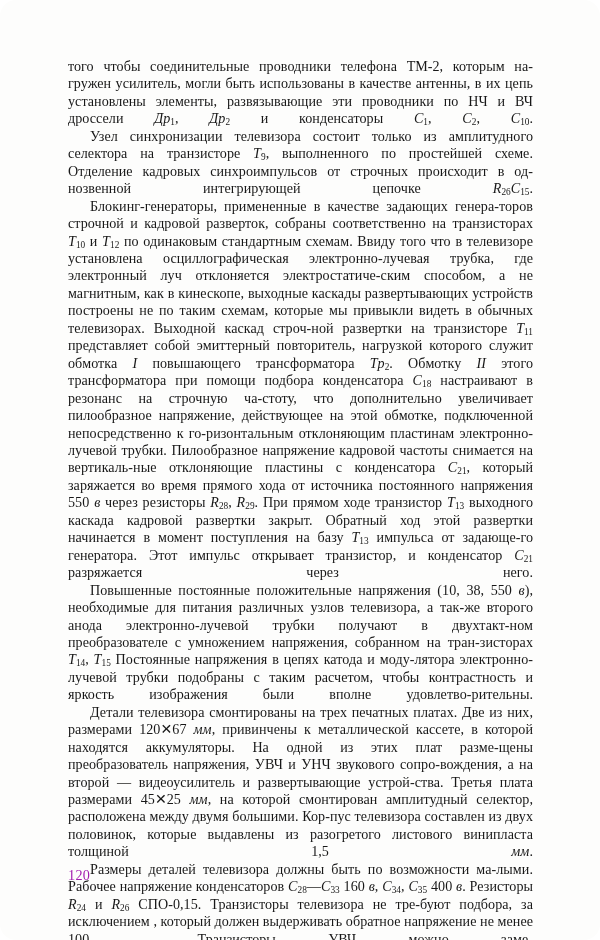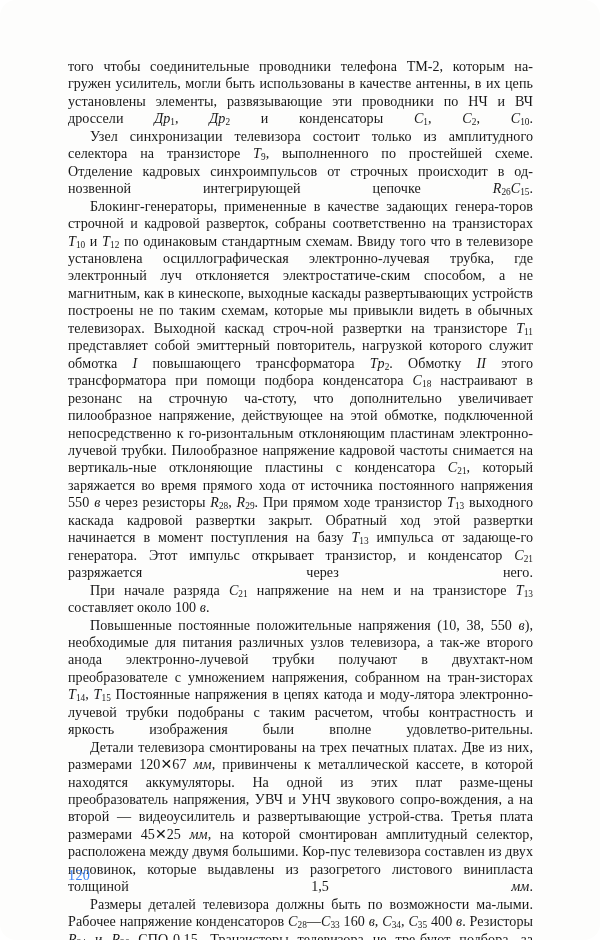--- a/index.html
+++ b/index.html
@@ -55,41 +55,40 @@
     line-height: 0;
     vertical-align: -0.24em;
     letter-spacing: 0;
   }
   .page-number {
     position: absolute;
     left: 68px;
     top: 867px;
     font-size: 14.2px;
     line-height: 17px;
-    color: #3b82f6;
+    color: #a21caf;
     letter-spacing: 0.3px;
   }
   .mul {
     font-family: "Liberation Serif", serif;
   }
 </style>
 </head>
 <body>
 
 <div class="page">
 
   <div class="text-block">
 
     <p class="para first flush-all">того чтобы соединительные проводники телефона ТМ-2, которым на-гружен усилитель, могли быть использованы в качестве антенны, в их цепь установлены элементы, развязывающие эти проводники по НЧ и ВЧ дроссели <i>Др</i><sub>1</sub>, <i>Др</i><sub>2</sub> и конденсаторы <i>C</i><sub>1</sub>, <i>C</i><sub>2</sub>, <i>C</i><sub>10</sub>.</p>
 
     <p class="para flush-all">Узел синхронизации телевизора состоит только из амплитудного селектора на транзисторе <i>T</i><sub>9</sub>, выполненного по простейшей схеме. Отделение кадровых синхроимпульсов от строчных происходит в од-нозвенной интегрирующей цепочке <i>R</i><sub>26</sub><i>C</i><sub>15</sub>.</p>
 
     <p class="para flush-all">Блокинг-генераторы, примененные в качестве задающих генера-торов строчной и кадровой разверток, собраны соответственно на транзисторах <i>T</i><sub>10</sub> и <i>T</i><sub>12</sub> по одинаковым стандартным схемам. Ввиду того что в телевизоре установлена осциллографическая электронно-лучевая трубка, где электронный луч отклоняется электростатиче-ским способом, а не магнитным, как в кинескопе, выходные каскады развертывающих устройств построены не по таким схемам, которые мы привыкли видеть в обычных телевизорах. Выходной каскад строч-ной развертки на транзисторе <i>T</i><sub>11</sub> представляет собой эмиттерный повторитель, нагрузкой которого служит обмотка <i>I</i> повышающего трансформатора <i>Tp</i><sub>2</sub>. Обмотку <i>II</i> этого трансформатора при помощи подбора конденсатора <i>C</i><sub>18</sub> настраивают в резонанс на строчную ча-стоту, что дополнительно увеличивает пилообразное напряжение, действующее на этой обмотке, подключенной непосредственно к го-ризонтальным отклоняющим пластинам электронно-лучевой трубки. Пилообразное напряжение кадровой частоты снимается на вертикаль-ные отклоняющие пластины с конденсатора <i>C</i><sub>21</sub>, который заряжается во время прямого хода от источника постоянного напряжения 550 <i>в</i> через резисторы <i>R</i><sub>28</sub>, <i>R</i><sub>29</sub>. При прямом ходе транзистор <i>T</i><sub>13</sub> выходного каскада кадровой развертки закрыт. Обратный ход этой развертки начинается в момент поступления на базу <i>T</i><sub>13</sub> импульса от задающе-го генератора. Этот импульс открывает транзистор, и конденсатор <i>C</i><sub>21</sub> разряжается через него.</p>
 
-    <p class="para">При начале разряда <i>C</i><sub>21</sub> напряжение на нем и на транзисторе <i>T</i><sub>13</sub> составляет около 100 <i>в</i>.</p>
 
     <p class="para flush-all">Повышенные постоянные положительные напряжения (10, 38, 550 <i>в</i>), необходимые для питания различных узлов телевизора, а так-же второго анода электронно-лучевой трубки получают в двухтакт-ном преобразователе с умножением напряжения, собранном на тран-зисторах <i>T</i><sub>14</sub>, <i>T</i><sub>15</sub> Постоянные напряжения в цепях катода и моду-лятора электронно-лучевой трубки подобраны с таким расчетом, чтобы контрастность и яркость изображения были вполне удовлетво-рительны.</p>
 
     <p class="para flush-all">Детали телевизора смонтированы на трех печатных платах. Две из них, размерами 120<span class="mul">✕</span>67 <i>мм</i>, привинчены к металлической кассете, в которой находятся аккумуляторы. На одной из этих плат разме-щены преобразователь напряжения, УВЧ и УНЧ звукового сопро-вождения, а на второй&nbsp;— видеоусилитель и развертывающие устрой-ства. Третья плата размерами 45<span class="mul">✕</span>25 <i>мм</i>, на которой смонтирован амплитудный селектор, расположена между двумя большими. Кор-пус телевизора составлен из двух половинок, которые выдавлены из разогретого листового винипласта толщиной 1,5 <i>мм</i>.</p>
 
     <p class="para flush-all">Размеры деталей телевизора должны быть по возможности ма-лыми. Рабочее напряжение конденсаторов <i>C</i><sub>28</sub>—<i>C</i><sub>33</sub> 160 <i>в</i>, <i>C</i><sub>34</sub>, <i>C</i><sub>35</sub> 400 <i>в</i>. Резисторы <i>R</i><sub>24</sub> и <i>R</i><sub>26</sub> СПО-0,15. Транзисторы телевизора не тре-буют подбора, за исключением , который должен выдерживать обратное напряжение не менее 100 . Транзисторы УВЧ можно заме-</p>
 
   </div>
 
   <div class="page-number">120</div>

